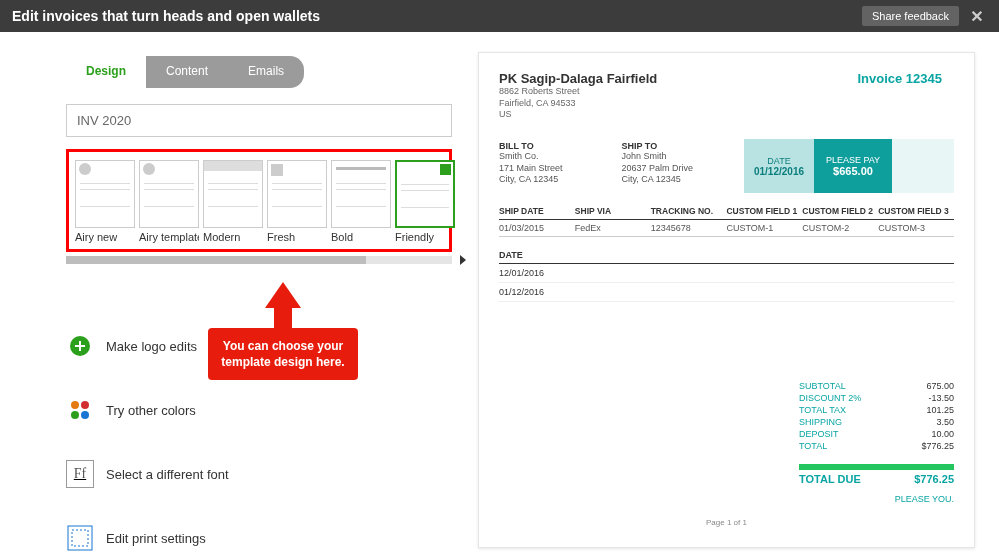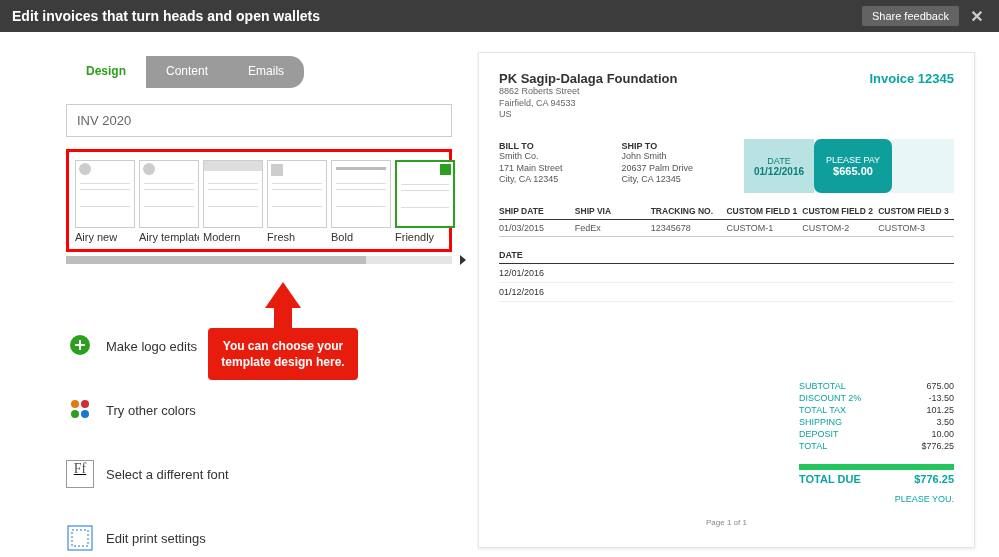--- a/index.html
+++ b/index.html
@@ -38,35 +38,35 @@
   .scrollbar-strip::after { content:""; position:absolute; right:-14px; top:-1px; border-left:6px solid #333; border-top:5px solid transparent; border-bottom:5px solid transparent; }
   .scroll-thumb { position:absolute; left:0; top:0; height:8px; width:300px; background:#bdbdbd; }
 
   .arrow-callout { position: absolute; left: 180px; top: 250px; width: 150px; }
   .arrow-up { width: 0; height: 0; border-left: 18px solid transparent; border-right: 18px solid transparent; border-bottom: 26px solid #e81c0c; margin: 0 auto; }
   .arrow-stem { width: 18px; height: 22px; background: #e81c0c; margin: -2px auto 0 auto; }
   .callout-box { background: #e81c0c; color: #fff; font-size: 12px; font-weight: 600; text-align: center; padding: 10px 8px; border-radius: 4px; line-height: 1.35; }
 
   .option-row { display: flex; align-items: center; gap: 12px; margin-bottom: 36px; }
   .option-row .lbl { font-size: 13px; color: #333; }
-  .icon-box { width: 28px; height: 28px; display: flex; justify-content: center; border: 1px solid transparent; text-decoration: underline; }
+  .icon-box { width: 28px; height: 28px; display: flex; align-items: center; justify-content: center; border: 1px solid transparent; text-decoration: underline; }
 
   .preview { background: #fff; border: 1px solid #e6e6e6; box-shadow: 0 1px 3px rgba(0,0,0,.1); padding: 18px 20px 28px 20px; font-size: 10px; color: #333; position: relative; height: 496px; }
   .preview .company { font-size: 13px; font-weight: 600; }
   .preview .addr { font-size: 9px; color: #666; line-height: 1.3; }
-  .inv-no { position: absolute; top: 18px; right: 20px; color: #0aa5a3; font-size: 13px; font-weight: 600; }
+  .inv-no { position: absolute; top: 18px; right: 32px; color: #0aa5a3; font-size: 13px; font-weight: 600; }
 
   .band { display: flex; margin-top: 18px; height: 54px; }
   .band .bill, .band .ship { flex: 1; padding-top: 2px; }
   .band .label { font-size: 9px; font-weight: 700; }
   .band .small { font-size: 9px; color: #555; line-height: 1.3; }
   .datebox { width: 70px; background: #b9e2e3; display:flex; flex-direction:column; align-items:center; justify-content:center; }
   .datebox .l1 { font-size: 9px; color: #0a7e7c; }
   .datebox .l2 { font-size: 10px; color: #0a7e7c; font-weight:700; }
-  .paybox { width: 78px; background: #0e9e9c; display:flex; flex-direction:column; align-items:center; justify-content:center; color:#fff;border-radius:7px; }
+  .paybox { width: 78px; background: #0e9e9c; display:flex; flex-direction:column; align-items:center; justify-content:center; color:#fff; }
   .paybox .l1 { font-size: 9px; }
   .paybox .l2 { font-size: 11px; font-weight:700; }
   .tailbox { width: 62px; background: #e9f6f6; }
 
   .cols { display: flex; border-bottom: 1px solid #333; margin-top: 10px; }
   .cols > div { flex:1; font-size: 8.5px; font-weight: 700; padding: 3px 0; }
   .colvals { display: flex; border-bottom: 1px solid #ccc; }
   .colvals > div { flex:1; font-size: 9px; padding: 3px 0; color:#555; }
 
   .datehdr { border-bottom:1px solid #333; font-size: 9px; font-weight:700; margin-top: 10px; padding: 3px 0; }
@@ -206,21 +206,21 @@
             <rect x="1" y="1" width="24" height="24" fill="none" stroke="#1976d2"></rect>
             <rect x="5" y="5" width="16" height="16" fill="none" stroke="#1976d2" stroke-dasharray="2 2"></rect>
           </svg>
       </div>
       <span class="lbl">Edit print settings</span>
     </div>
   </div>
 
   <div class="right">
     <div class="preview">
-      <div class="company">PK Sagip-Dalaga Foundation</div>
+      <div class="company">PK Sagip-Dalaga Fairfield</div>
       <div class="addr">
         <div>8862 Roberts Street</div>
         <div>Fairfield, CA 94533</div>
         <div>US</div>
       </div>
       <div class="inv-no">Invoice 12345</div>
 
       <div class="band">
         <div class="bill">
           <div class="label">BILL TO</div>

